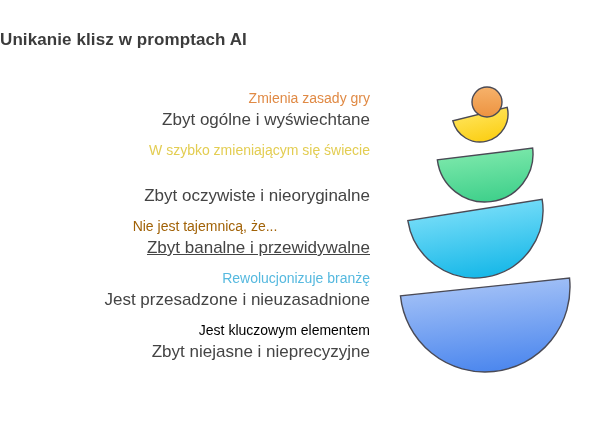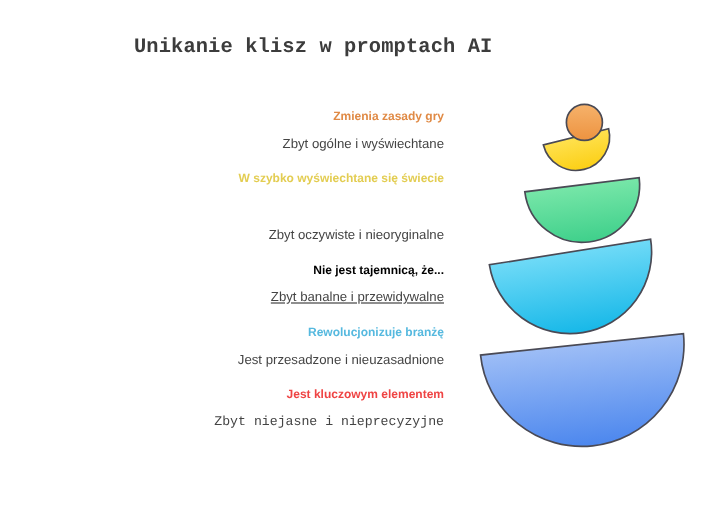--- a/index.html
+++ b/index.html
@@ -8,44 +8,42 @@
     background:#ffffff;
     font-family:"Liberation Sans","DejaVu Sans",sans-serif;
     overflow:hidden;
     position:relative;
   }
   .slide{position:relative;width:600px;height:429px;}
 
   .title{
     position:absolute;
     left:0;top:30px;width:522px;
-    text-align:center;
     font-size:17px;
     font-weight:bold;
     color:#3c3c3c;
     letter-spacing:0.1px;
-    font-family:Liberation Mono, monospace;
   }
 
   .list{
     position:absolute;
     left:40px;
     top:88px;
     width:330px;
     text-align:right;
   }
   .item{ margin-bottom:10px; }
   .item-head{
-    font-size:10px;
+    font-size:14px;
     line-height:20px;
-    font-weight:700;
+    font-weight:400;
     white-space:nowrap;
   }
   .item-sub{
-    font-size:11px;
+    font-size:17px;
     line-height:20px;
     color:#444444;
     margin-top:2px;
     white-space:nowrap;
   }
 
   .art{
     position:absolute;
     left:390px;
     top:82px;
@@ -62,37 +60,37 @@
   <div class="title" style="color: rgb(60, 60, 60);">Unikanie klisz w promptach AI</div>
 
   <div class="list">
 
     <div class="item">
       <div class="item-head" style="color: rgb(224, 138, 69);">Zmienia zasady gry</div>
       <div class="item-sub" style="color: rgb(68, 68, 68);">Zbyt ogólne i wyświechtane</div>
     </div>
 
     <div class="item">
-      <div class="item-head" style="color: rgb(227, 205, 82);">W szybko wyświechtane się świecie</div>
+      <div class="item-head" style="color: rgb(227, 205, 82);">W szybko zmieniającym się świecie</div>
       <div class="item-sub" style="color: rgb(68, 68, 68); margin-top: 26px;">Zbyt oczywiste i nieoryginalne</div>
     </div>
 
     <div class="item">
-      <div class="item-head" style="color: #000000;">Nie jest tajemnicą, że...</div>
+      <div class="item-head" style="color: #a16207; text-align: center;">Nie jest tajemnicą, że...</div>
       <div class="item-sub" style="color: rgb(68, 68, 68); text-decoration: underline;">Zbyt banalne i przewidywalne</div>
     </div>
 
     <div class="item">
       <div class="item-head" style="color: rgb(86, 185, 223);">Rewolucjonizuje branżę</div>
       <div class="item-sub" style="color: rgb(68, 68, 68);">Jest przesadzone i nieuzasadnione</div>
     </div>
 
     <div class="item">
-      <div class="item-head" style="color: #ef4444;">Jest kluczowym elementem</div>
-      <div class="item-sub" style="color: rgb(68, 68, 68); font-family: Liberation Mono, monospace;">Zbyt niejasne i nieprecyzyjne</div>
+      <div class="item-head" style="color: #000000;">Jest kluczowym elementem</div>
+      <div class="item-sub" style="color: rgb(68, 68, 68);">Zbyt niejasne i nieprecyzyjne</div>
     </div>
 
   </div>
 
   <div class="art">
     <svg width="200" height="310" viewBox="0 0 200 310" xmlns="http://www.w3.org/2000/svg">
       <defs>
         <linearGradient id="gOrange" x1="0" y1="0" x2="0" y2="1">
           <stop offset="0%" stop-color="#F6B26B"></stop>
           <stop offset="100%" stop-color="#ED9340"></stop>

